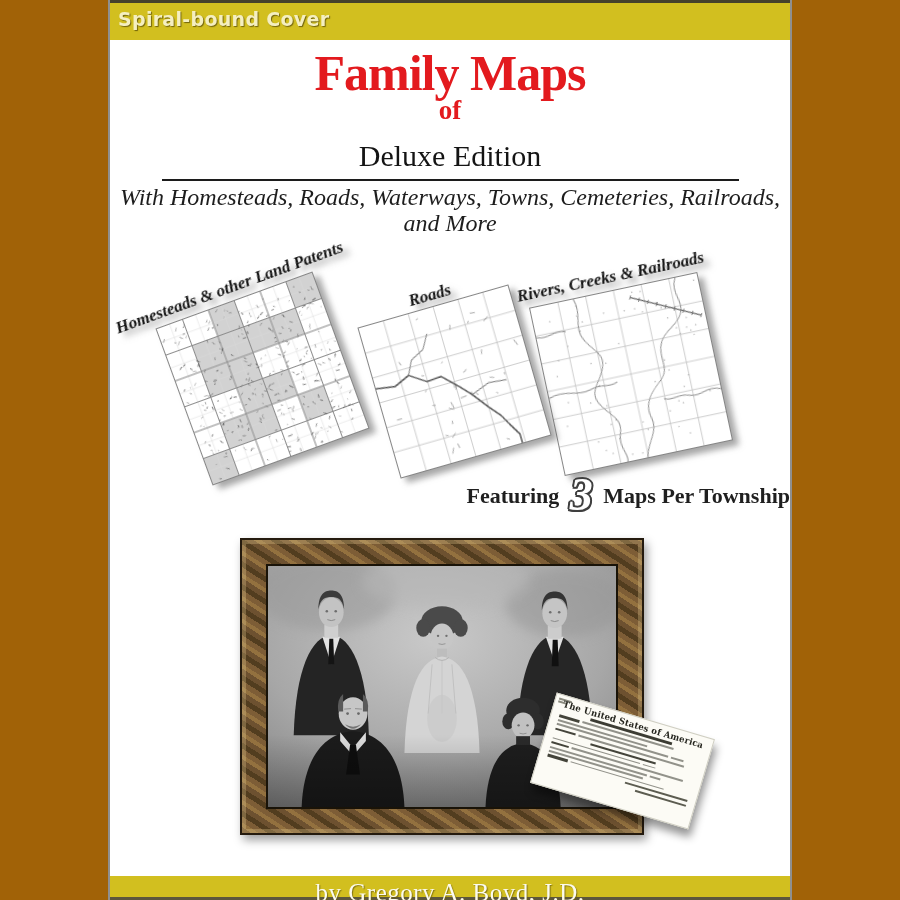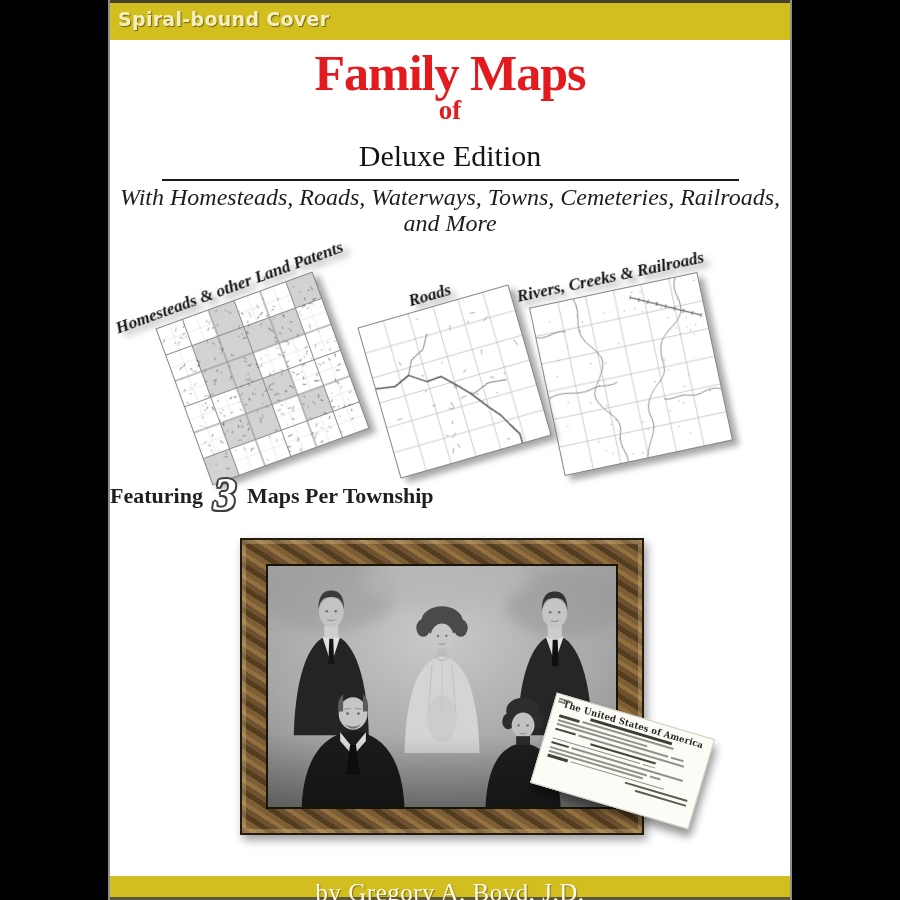--- a/index.html
+++ b/index.html
@@ -1,16 +1,16 @@
 <!DOCTYPE html>
 <html><head>
 <meta charset="utf-8">
 <style>
   html,body{margin:0;padding:0;background:#fff;}
-  #stage{position:relative;width:900px;height:900px;background:#000000;overflow:hidden;
+  #stage{position:relative;width:900px;height:900px;background:#a16207;overflow:hidden;
          font-family:"Liberation Serif", serif;}
   .page{position:absolute;left:108px;top:0;width:684px;height:900px;background:#fff;
         border-left:2px solid #8f8f8f;border-right:2px solid #8f8f8f;box-sizing:border-box;}
   
   .topbar{position:absolute;top:0;left:0;right:0;height:40px;background:#d2bf1f;
           border-top:3px solid #45412b;box-sizing:border-box;z-index:8;}
   .topbar-label{font-family:"DejaVu Sans", sans-serif;font-size:19px;font-weight:bold;
                 color:#f5efc0;text-shadow:1px 1px 1px rgba(96,84,8,.85);
                 padding:5px 0 0 8px;letter-spacing:.3px;}
   
@@ -30,21 +30,21 @@
   .map{position:absolute;background:#ffffff;border:1.5px solid #858585;box-sizing:content-box;
        filter:drop-shadow(5px 6px 3px rgba(95,95,95,.55));}
   .map svg{display:block;}
   .map-label{position:absolute;top:-24px;width:160%;left:-30%;text-align:center;
              font-weight:bold;font-style:italic;font-size:17px;color:#161616;white-space:nowrap;}
   .map-label.short{width:100%;left:0;top:-22px;}
   #map1{left:69px;top:295px;width:165px;height:165px;transform:rotate(-20deg);z-index:3;}
   #map2{left:266px;top:303px;width:155px;height:155px;transform:rotate(-16deg);z-index:2;}
   #map3{left:435px;top:288px;width:170px;height:170px;transform:rotate(-12deg);z-index:1;}
   
-  .featuring{position:absolute;top:483px;left:0;right:0;text-align:left;z-index:4;
+  .featuring{position:absolute;top:483px;left:0;right:0;text-align:right;z-index:4;
              font-weight:bold;font-size:22px;color:#1f1f1f;}
   .big3{display:inline-block;font-size:46px;font-style:italic;font-weight:bold;color:#fff;
         vertical-align:-7px;margin:0 5px;line-height:0;
         text-shadow:-1.5px -1.5px 0 #3f3f3f,1.5px -1.5px 0 #3f3f3f,-1.5px 1.5px 0 #3f3f3f,
                     1.5px 1.5px 0 #3f3f3f,0 -2px 0 #3f3f3f,0 2px 0 #3f3f3f,
                     -2px 0 0 #3f3f3f,2px 0 0 #3f3f3f;}
   
   .frame{position:absolute;left:130px;top:538px;width:404px;height:297px;box-sizing:border-box;
          background:repeating-linear-gradient(33deg,#6d5130 0 5px,#93713f 5px 9px,#7d5d36 9px 14px,#523d1f 14px 19px);
          border:2px solid #241a0e;z-index:5;

